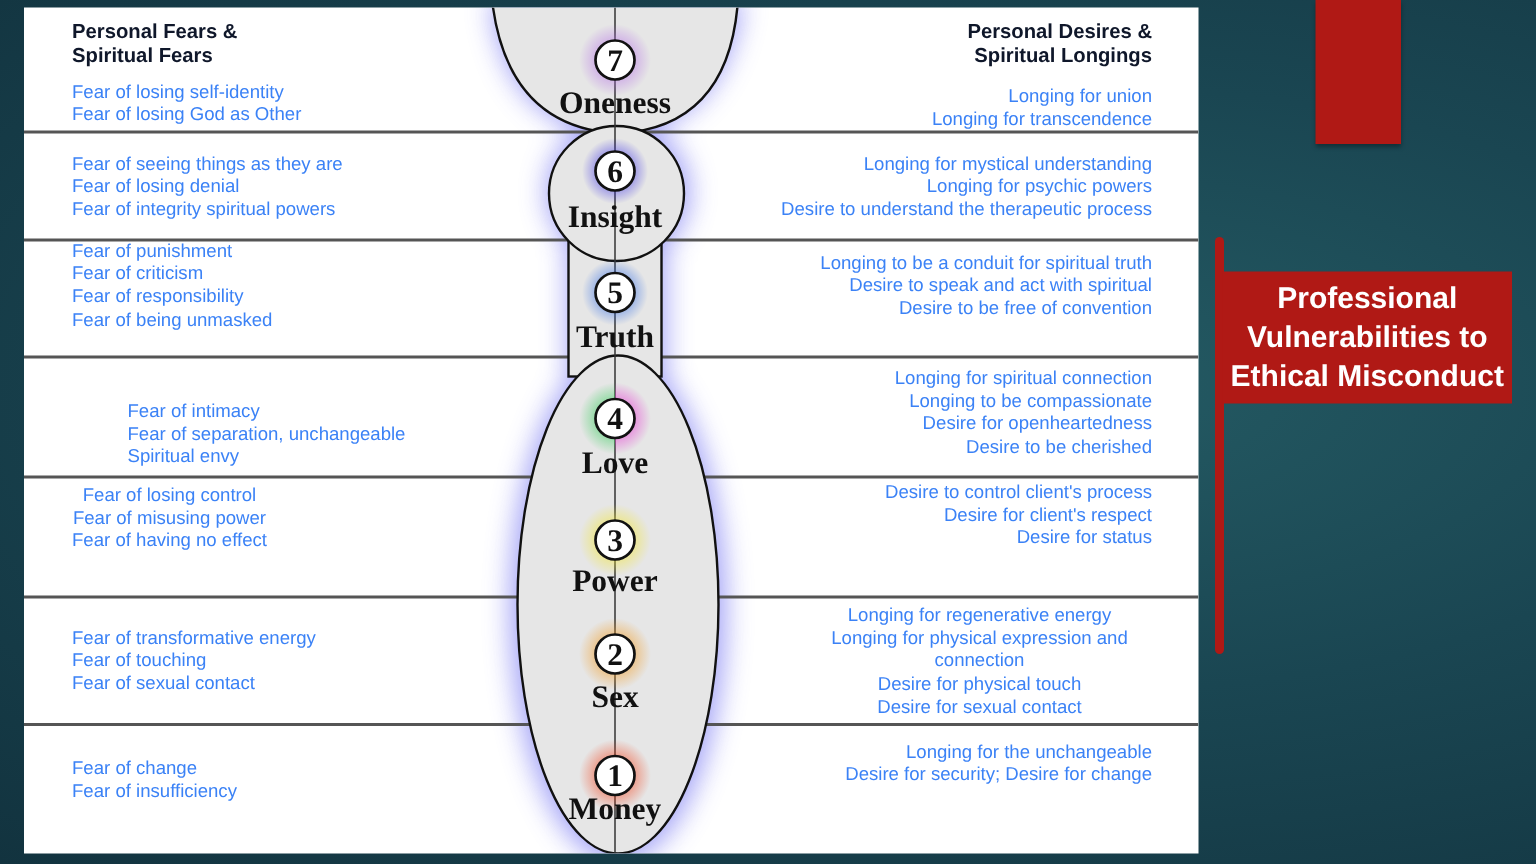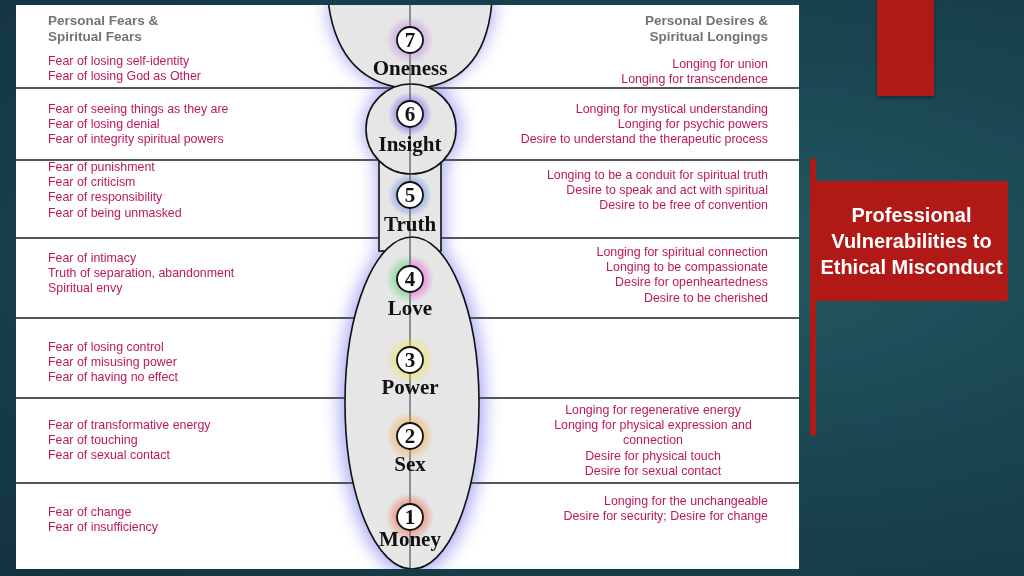--- a/index.html
+++ b/index.html
@@ -7,29 +7,29 @@
     width:1024px; height:576px; overflow:hidden; position:relative;
     background: radial-gradient(ellipse at 70% 45%, #245a63 0%, #1a4652 45%, #12333f 100%);
     font-family: "Liberation Sans", "DejaVu Sans", sans-serif;
   }
   .panel {
     position:absolute; left:16px; top:5px; width:783px; height:564px;
     background:#ffffff; overflow:hidden;
   }
   .col-left { position:absolute; left:32px; }
   .col-right { position:absolute; right:31px; text-align:right; }
-  .heading { color:#737373; font-weight:bold; font-size:13.5px; line-height:16px; }
-  .item { color:#be185d; font-size:12.4px; line-height:15.2px; white-space:nowrap; }
+  .heading { color:#0f172a; font-weight:bold; font-size:13.5px; line-height:16px; }
+  .item { color:#3b82f6; font-size:12.4px; line-height:15.2px; white-space:nowrap; }
   .item-wrap { white-space:normal; }
   .fig { position:absolute; left:0; top:0; width:783px; height:564px; pointer-events:none; }
   .fig-label { font-family:"Liberation Serif","DejaVu Serif",serif; font-weight:bold; }
   .red-top { position:absolute; left:877px; top:0; width:57px; height:96px; background:#b01915; box-shadow:0 2px 3px rgba(0,0,0,0.35); }
   .red-pole { position:absolute; left:810px; top:158px; width:6px; height:278px; background:#b01915; border-radius:3px; }
   .title-box {
-    position:absolute; left:815px; top:181px; width:193px; height:120px;
+    position:absolute; left:815px; top:181px; width:193px; height:88px;
     background:#b01915; color:#fff; font-weight:bold; font-size:20px; line-height:26px;
     text-align:center; display:flex; align-items:center; justify-content:center;
   }
 </style>
 </head>
 <body>
 
 <div class="red-top"></div>
 
 <div class="panel">
@@ -175,36 +175,41 @@
     <div class="item">Fear of criticism</div>
     <div class="item">Fear of responsibility</div>
     <div class="item">Fear of being unmasked</div>
   </div>
   <div class="col-right" style="top:163px;">
     <div class="item">Longing to be a conduit for spiritual truth</div>
     <div class="item">Desire to speak and act with spiritual</div>
     <div class="item">Desire to be free of convention</div>
   </div>
 
-  <div class="col-left" style="top:246px;">
+  <div class="col-left" style="top:262px;margin-left:37px;">
     <div class="item">Fear of intimacy</div>
-    <div class="item">Truth of separation, abandonment</div>
+    <div class="item">Fear of separation, unchangeable</div>
     <div class="item">Spiritual envy</div>
   </div>
   <div class="col-right" style="top:240px;">
     <div class="item">Longing for spiritual connection</div>
     <div class="item">Longing to be compassionate</div>
     <div class="item">Desire for openheartedness</div>
     <div class="item">Desire to be cherished</div>
   </div>
 
-  <div class="col-left" style="top:335px;">
+  <div class="col-left" style="top:318px;text-align:center;">
     <div class="item">Fear of losing control</div>
     <div class="item">Fear of misusing power</div>
     <div class="item">Fear of having no effect</div>
+  </div>
+  <div class="col-right" style="top:316px;">
+    <div class="item">Desire to control client's process</div>
+    <div class="item">Desire for client's respect</div>
+    <div class="item">Desire for status</div>
   </div>
 
   <div class="col-left" style="top:413px;">
     <div class="item">Fear of transformative energy</div>
     <div class="item">Fear of touching</div>
     <div class="item">Fear of sexual contact</div>
   </div>
   <div class="col-right" style="top:398px; width:230px;text-align:center;">
     <div class="item">Longing for regenerative energy</div>
     <div class="item item-wrap">Longing for physical expression and connection</div>

